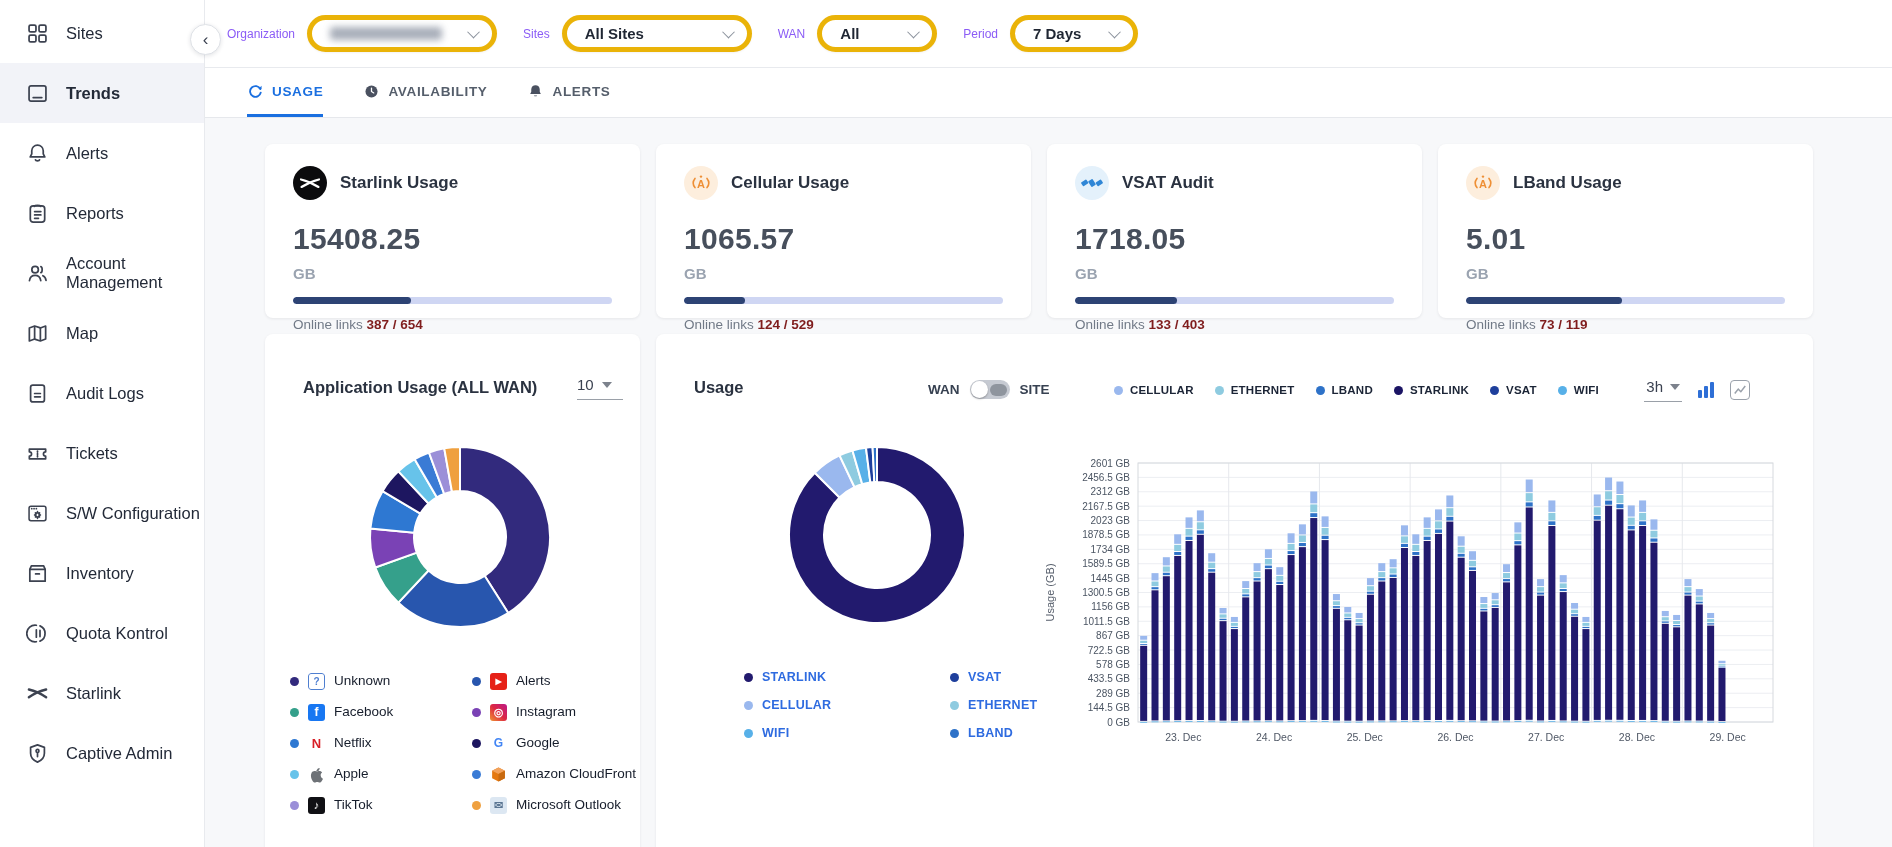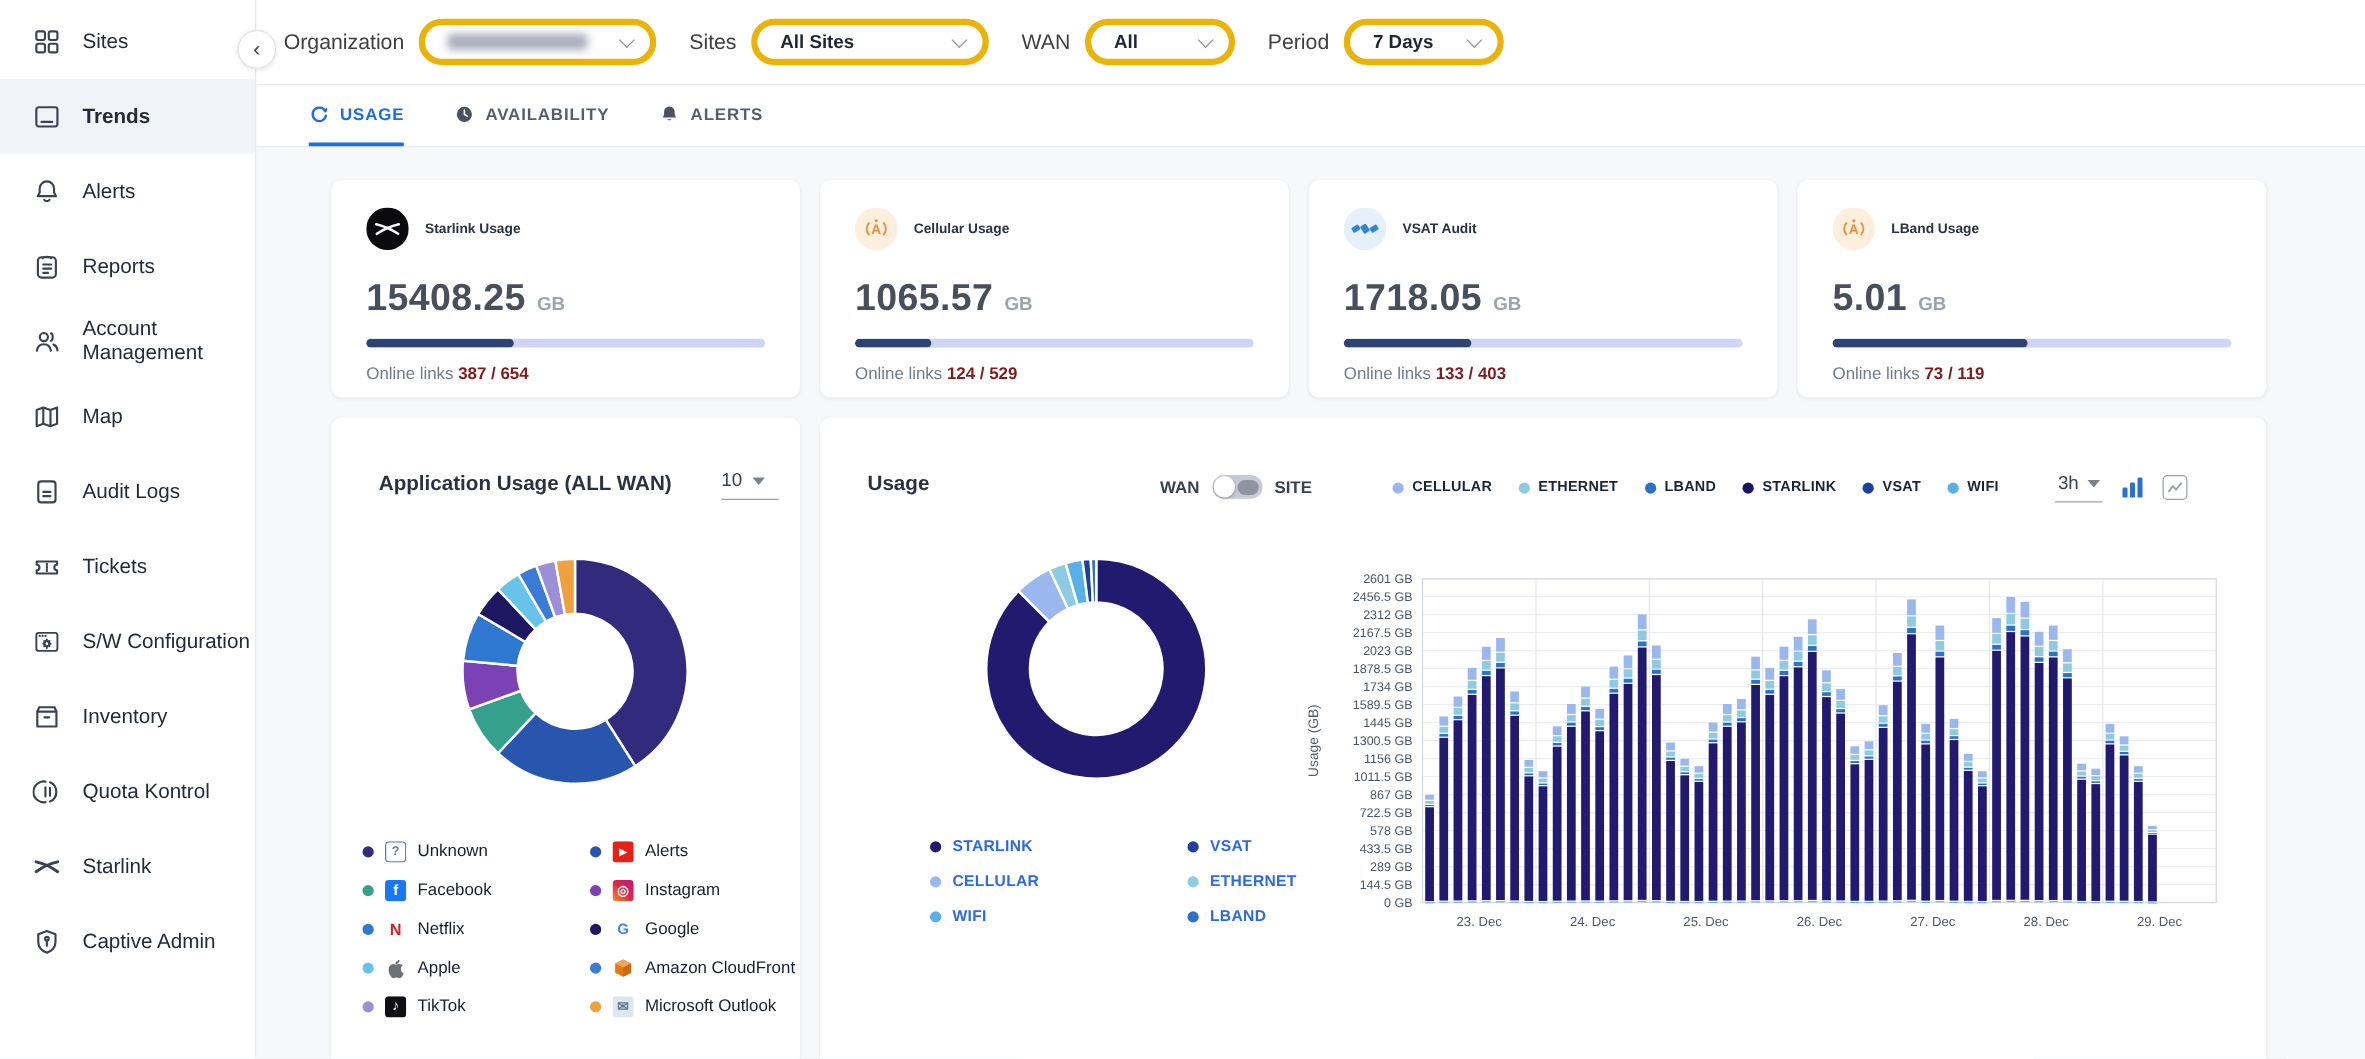--- a/index.html
+++ b/index.html
@@ -14,21 +14,21 @@
   .side-item.active{background:#f2f3f8;font-weight:bold;align-items:center;}
   .side-ic{width:23px;height:23px;color:#3c4250;flex:none;display:flex;}
   .side-ic svg{width:100%;height:100%;}
   .collapse-btn{position:absolute;left:190px;top:24px;width:31px;height:31px;border-radius:50%;
                 background:#fff;border:1px solid #dfe2e7;box-shadow:0 1px 4px rgba(25,30,50,.12);
                 z-index:5;display:flex;align-items:center;justify-content:center;cursor:pointer;
                 font-size:17px;color:#3a4150;padding:0;line-height:1;}
   
   .topbar{position:absolute;left:205px;top:0;right:0;height:68px;background:#fff;
           border-bottom:1px solid #e8eaee;display:flex;align-items:center;padding-left:22px;}
-  .f-label{font-size:17px;color:#404040;margin-right:12px;white-space:nowrap;}
+  .f-label{font-size:12px;color:#8b5cf6;margin-right:12px;white-space:nowrap;}
   .pill{height:37px;border:5px solid #eab308;border-radius:19px;background:#fff;
         box-shadow:0 1px 2px rgba(20,25,45,.05);display:flex;align-items:center;
         padding:0 14px 0 18px;cursor:pointer;margin-right:26px;}
   .pill .val{font-size:15px;font-weight:bold;color:#1f2633;}
   .chev{width:9px;height:9px;border-right:1.8px solid #8a919c;border-bottom:1.8px solid #8a919c;
         transform:rotate(45deg) translate(-1px,-1px);margin-left:auto;flex:none;}
   .blurblob{width:112px;height:13px;background:#8b93a2;border-radius:3px;filter:blur(3.5px);opacity:.75;}
   .w-org{width:190px}.w-sites{width:190px}.w-wan{width:120px}.w-period{width:128px}
   
   .tabbar{position:absolute;left:205px;top:68px;right:0;height:50px;background:#fff;
@@ -40,22 +40,22 @@
   .tab.active{color:#1a6fe0;border-bottom-color:#1a6fe0;}
   .tab.active .tab-ic{color:#1a6fe0;}
   
   .main{position:absolute;left:205px;top:118px;right:0;bottom:0;padding:26px 0 0 60px;}
   .card{background:#fff;border-radius:8px;box-shadow:0 1px 3px rgba(20,24,40,.08);}
   .stats{display:flex;gap:16px;}
   .stat-card{width:375px;height:174px;padding:22px 28px 0 28px;}
   .stat-head{display:flex;align-items:center;gap:13px;}
   .stat-badge{width:34px;height:34px;flex:none;display:flex;}
   .stat-badge svg{width:100%;height:100%;}
-  .stat-title{font-size:11px;font-weight:bold;color:#2a3240;}
-  .stat-valrow{margin-top:22px;display:flex;align-items:baseline;gap:9px;}
+  .stat-title{font-size:17px;font-weight:bold;color:#2a3240;}
+  .stat-valrow{margin-top:22px;display:flex;align-items:baseline;gap:9px;flex-direction:column;}
   .stat-value{font-size:30px;font-weight:bold;color:#474f5c;letter-spacing:.01em;}
   .stat-unit{font-size:15px;font-weight:bold;color:#9aa3b0;}
   .stat-bar{margin-top:15px;height:7px;border-radius:4px;background:#cfd6f3;overflow:hidden;}
   .stat-fill{height:100%;border-radius:4px;background:#2d4374;}
   .stat-links{margin-top:13px;font-size:13.5px;color:#717a87;}
   .stat-links b{color:#7f1d1d;}
   
   .row2{margin-top:16px;display:flex;gap:16px;}
   .app-card{position:relative;width:375px;height:560px;}
   .usage-card{position:relative;width:1157px;height:560px;}

